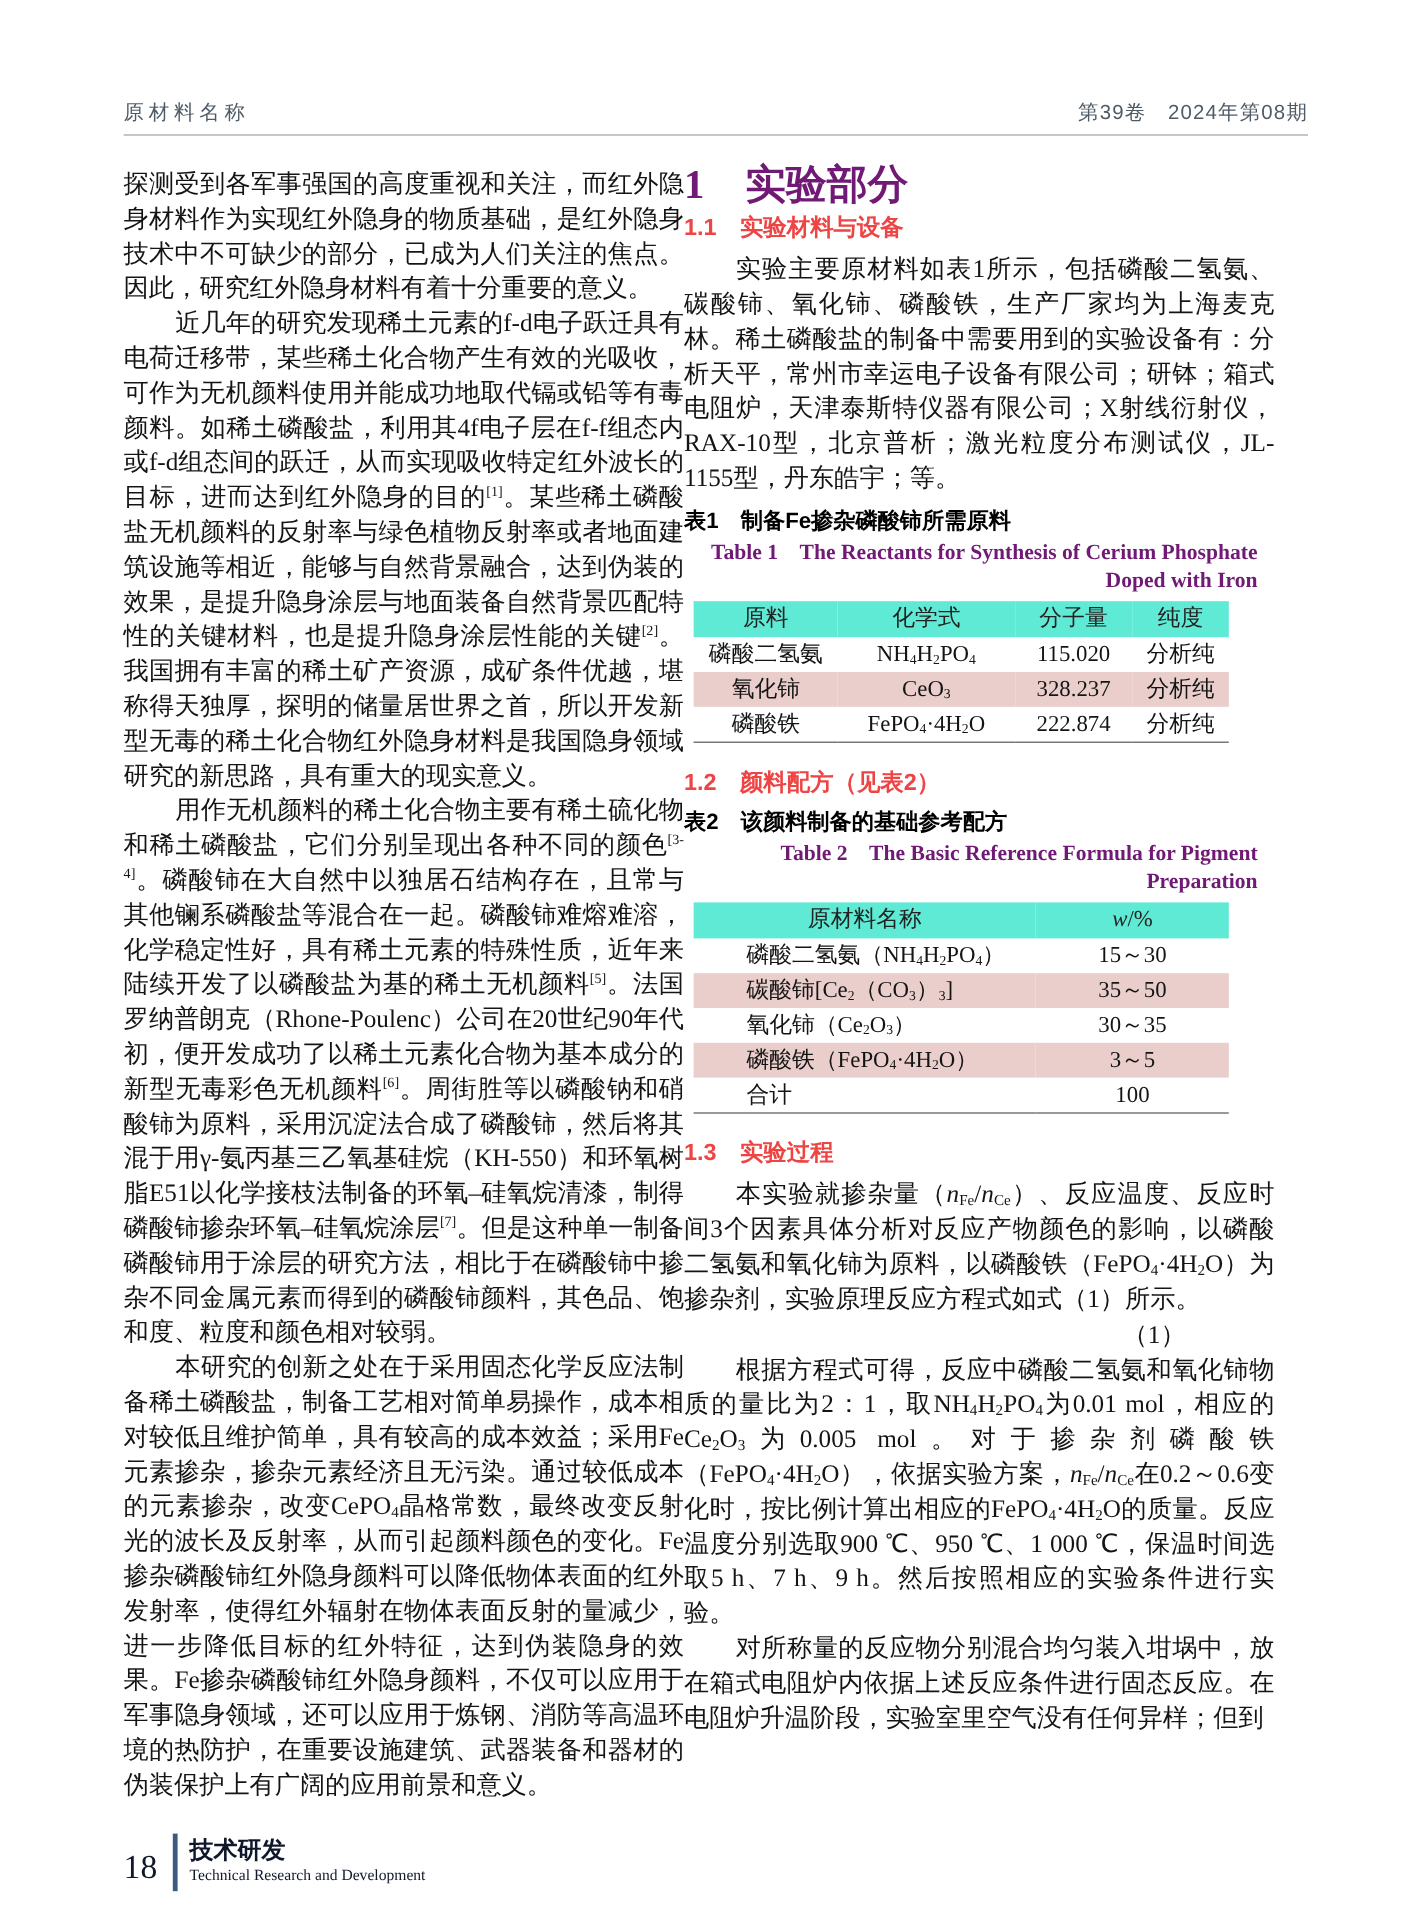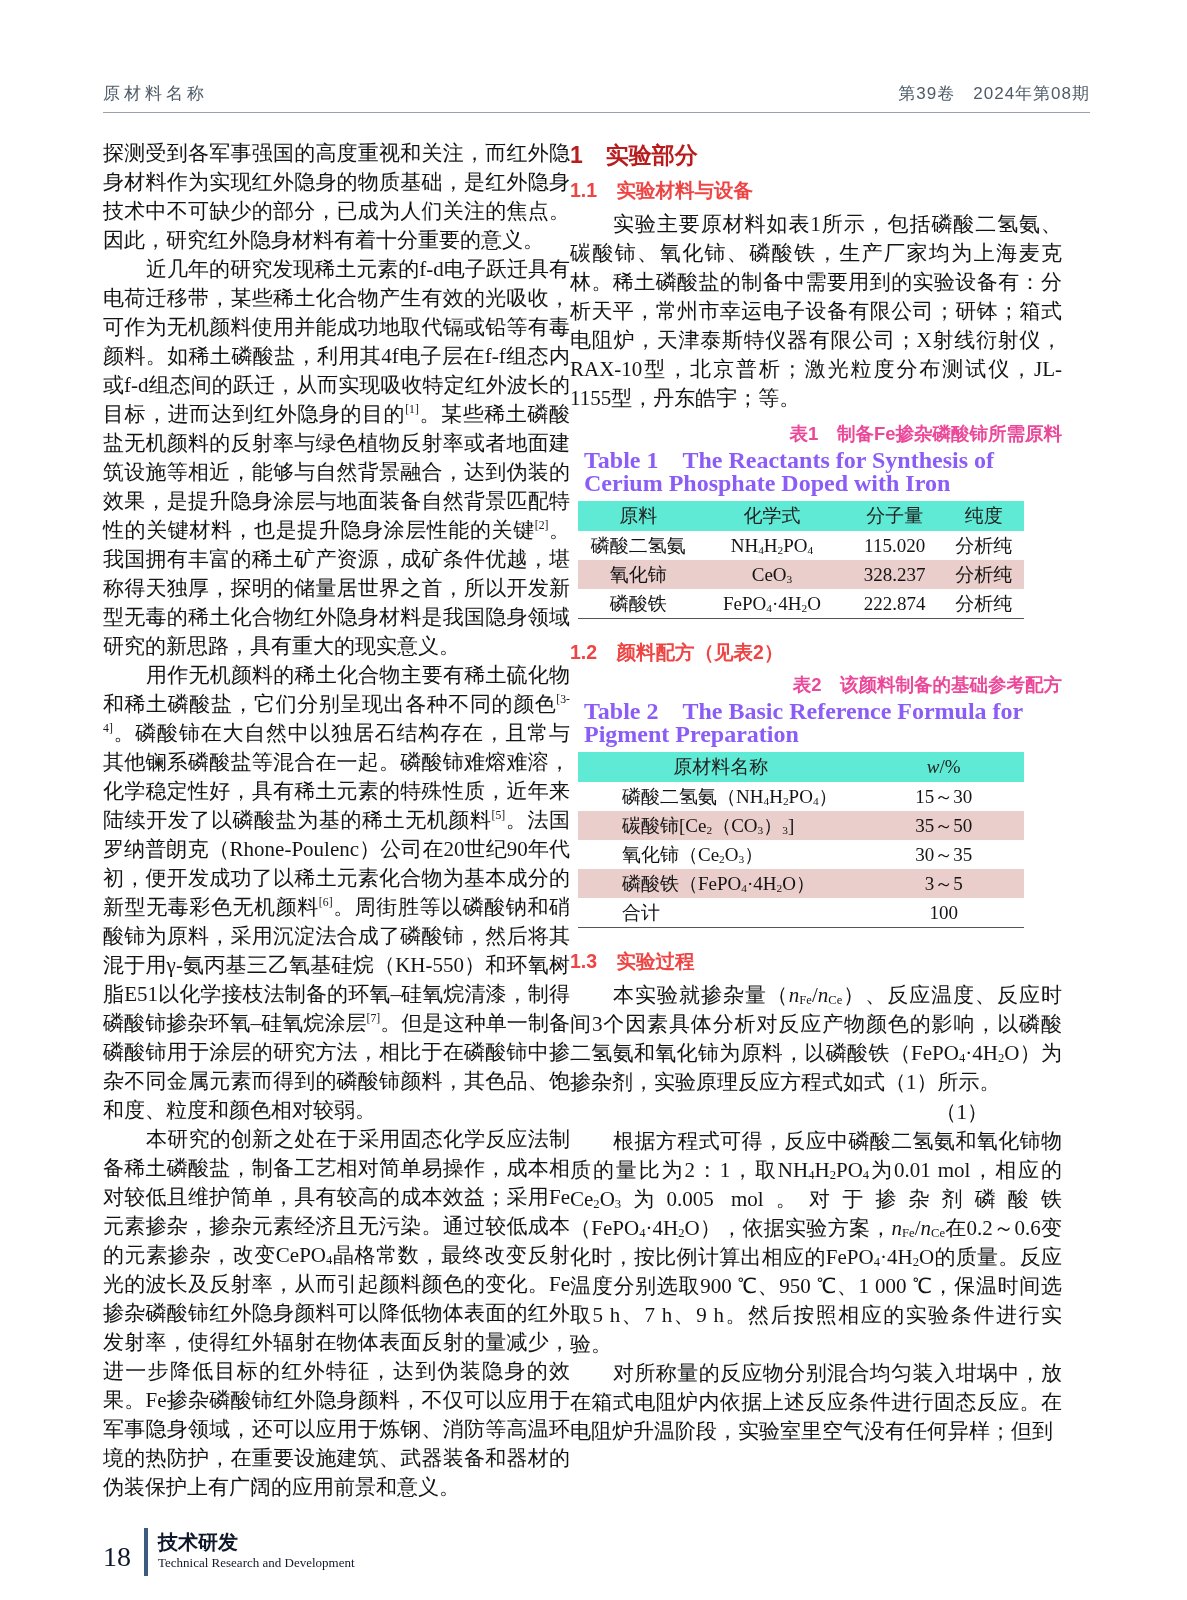--- a/index.html
+++ b/index.html
@@ -30,39 +30,39 @@
     margin:0;
     font-size:21px;line-height:29px;
     text-align:justify;
     font-family:"Liberation Serif", serif;
   }
   p.indent{text-indent:2.05em;}
   sup{font-size:0.56em;line-height:0;}
   sub{font-size:0.6em;line-height:0;vertical-align:-0.18em;}
   i{font-style:italic;}
   .h1{
-    font-family:Liberation Sans, sans-serif;
-    font-size:23px;font-weight:bold;color:#b91c1c;
+    font-family:Liberation Serif, serif;
+    font-size:34px;font-weight:bold;color:#701a75;
     margin:2px 0 10px 0;line-height:28px;
   }
   .h2{
     font-family:"Liberation Sans", sans-serif;
     font-size:19.5px;font-weight:bold;color:#ef4444;
     margin:0 0 8px 0;line-height:23px;
   }
   .h2.spaced{margin-top:22px;}
   .tcap-zh{
     font-family:"Liberation Sans", sans-serif;
-    font-weight:bold;font-size:18.5px;color:#ec4899;
-    text-align:right;margin:8px 0 3px 0;line-height:25px;
+    font-weight:bold;font-size:18.5px;color:#000000;
+    text-align:left;margin:8px 0 3px 0;line-height:25px;
   }
   .tcap-en{
     font-family:"Liberation Serif", serif;
-    font-weight:bold;font-size:24px;color:#8b5cf6;
-    text-align:left;line-height:23px;margin:0 14px 6px 14px;
+    font-weight:bold;font-size:18px;color:#701a75;
+    text-align:right;line-height:23px;margin:0 14px 6px 14px;
   }
   table.paper-table{
     width:446px;margin:2px 0 4px 8px;
     border-collapse:collapse;
     font-size:19px;line-height:22px;
     table-layout:fixed;
   }
   table.paper-table th{
     background:#5eead4;font-weight:normal;color:#222;
     padding:4px 2px;text-align:center;

